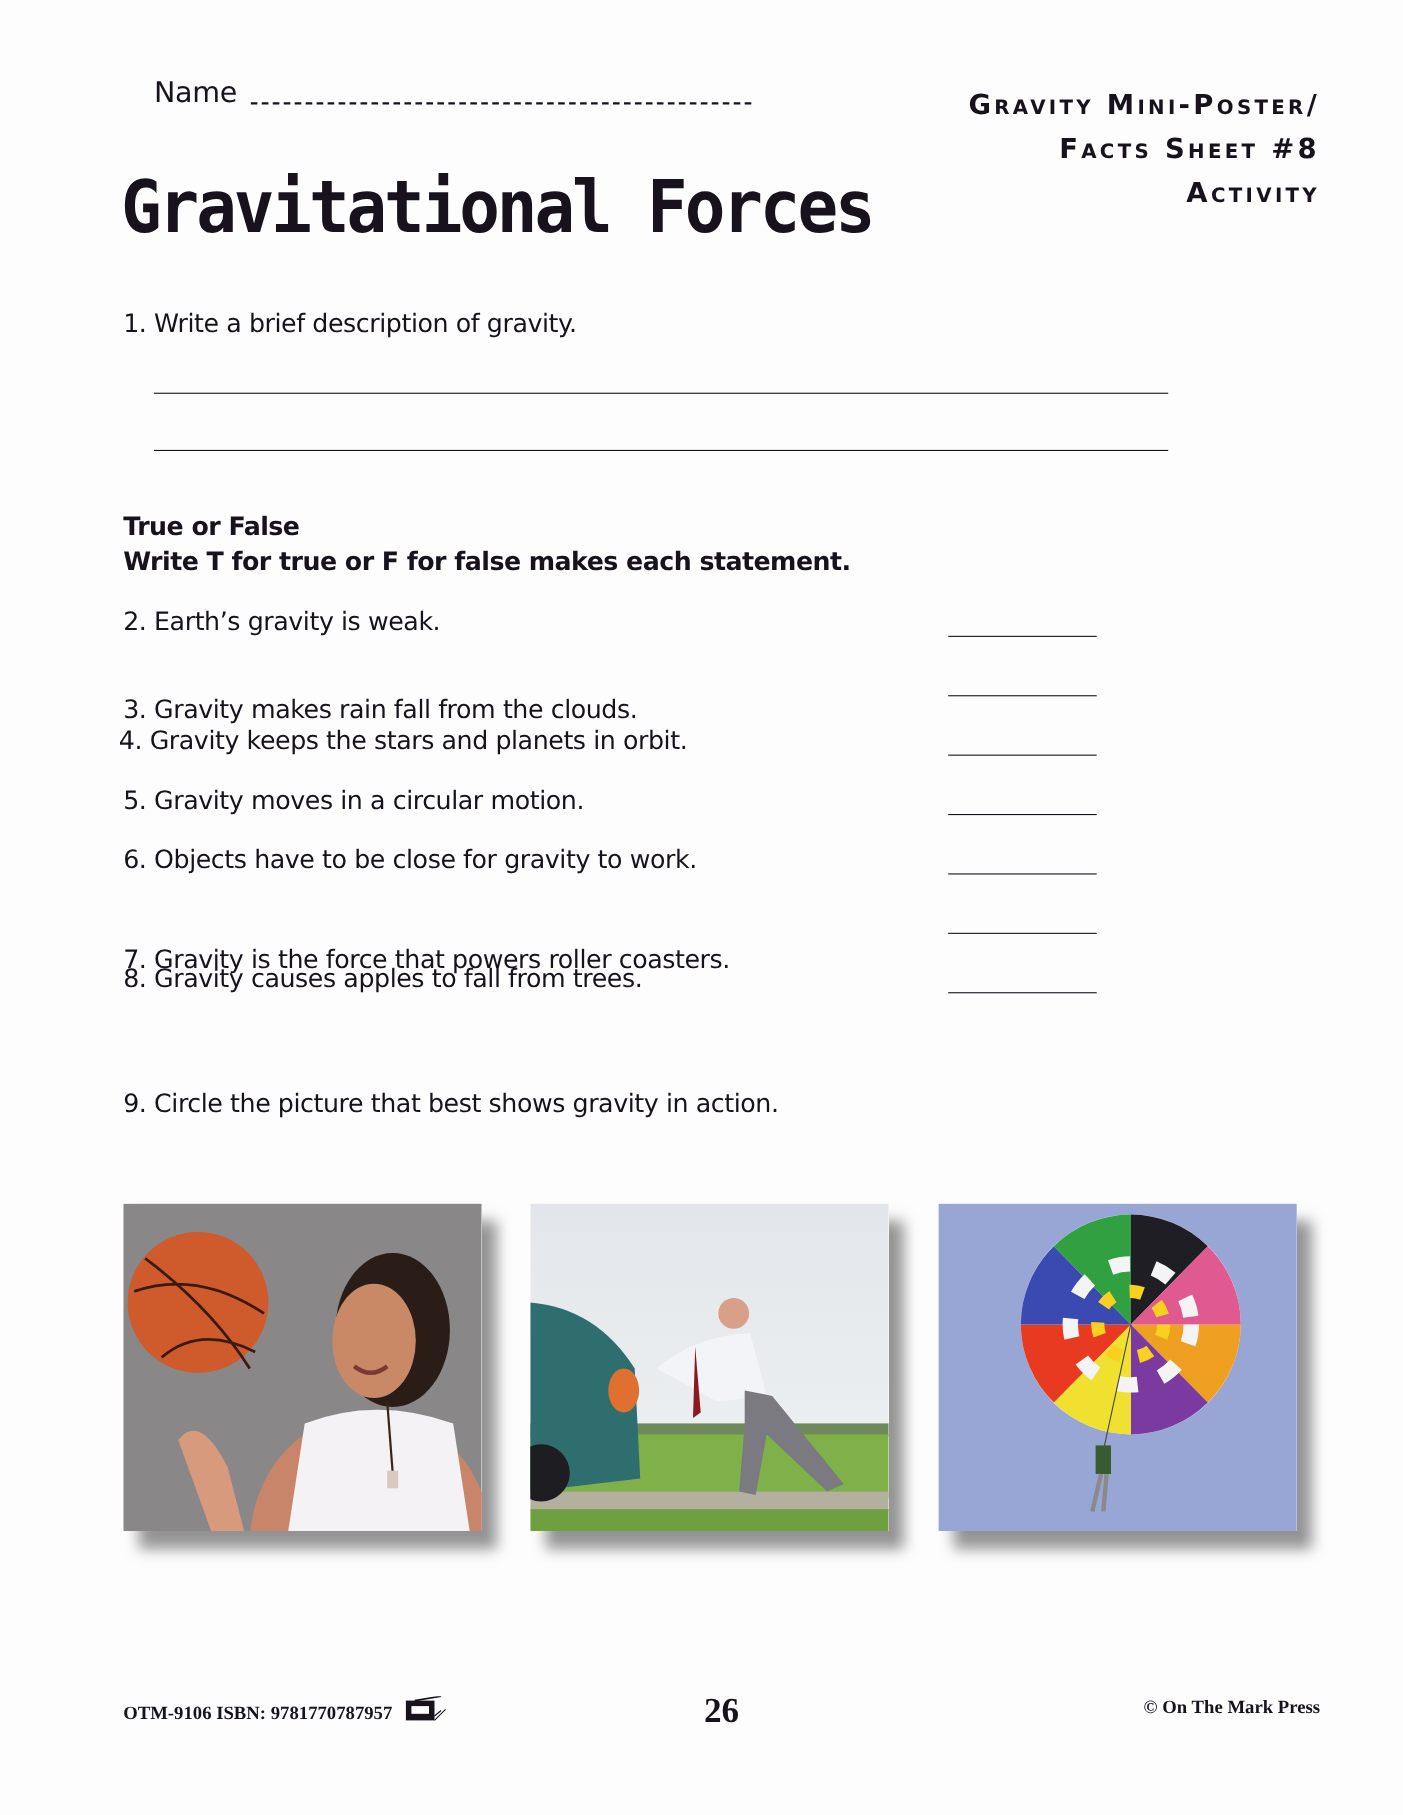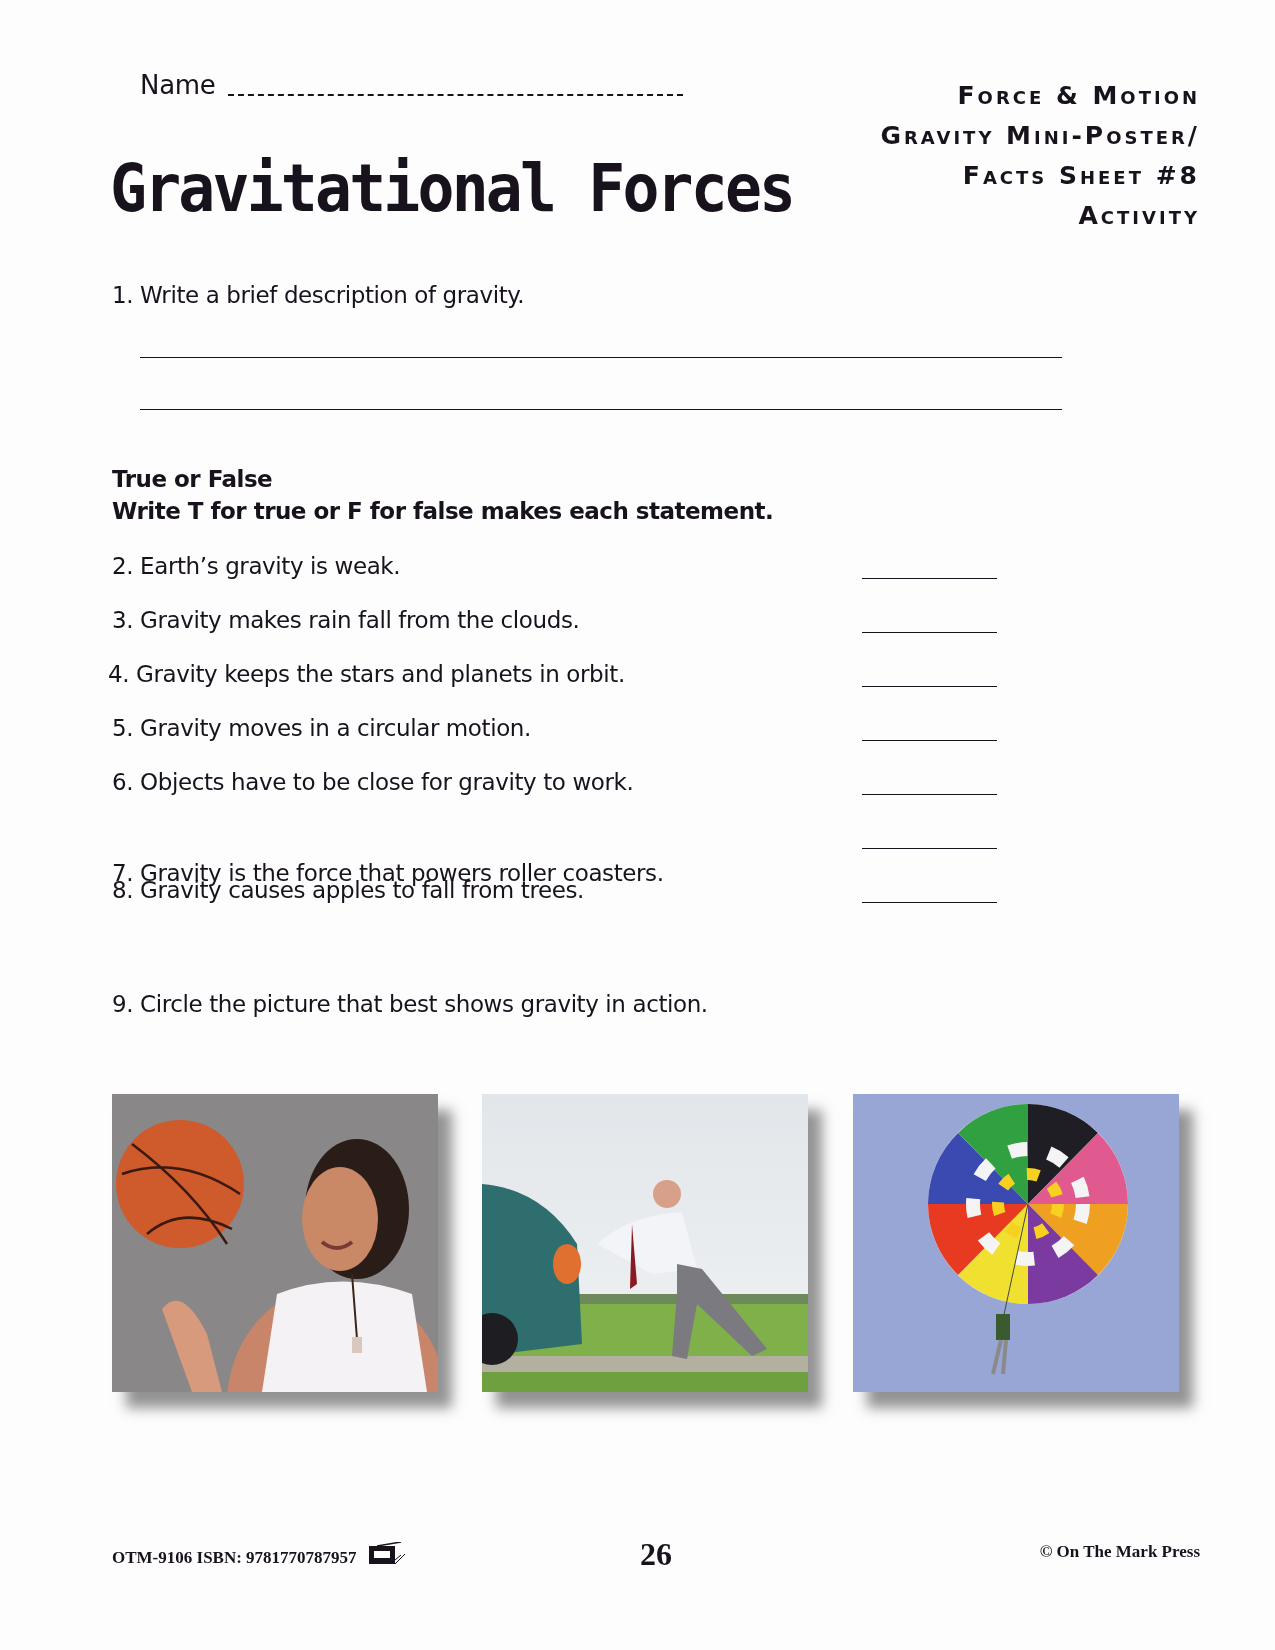--- a/index.html
+++ b/index.html
@@ -33,39 +33,38 @@
 </head>
 <body>
 
 <div class="abs name-row">
   <span>Name</span><span class="blank"></span>
 </div>
 
 <div class="abs title">Gravitational Forces</div>
 
 <div class="abs topic">
-  <div>Force &amp; Motion</div>
   <div>Gravity Mini-Poster/</div>
   <div>Facts Sheet #8</div>
   <div>Activity</div>
 </div>
 
 <div class="abs q" style="left:112px; top:282px;">1. Write a brief description of gravity.</div>
 <div class="abs write-line" style="top:357px;"></div>
 <div class="abs write-line" style="top:409px;"></div>
 
 <div class="abs tf-head">
   <div>True or False</div>
   <div>Write T for true or F for false makes each statement.</div>
 </div>
 
 <div class="abs q" style="left:112px; top:553px;">2. Earth’s gravity is weak.</div>
 <div class="abs answer-blank" style="top:578px;"></div>
 
-<div class="abs q" style="left:112px; top:607px;">3. Gravity makes rain fall from the clouds.</div>
+<div class="abs q" style="left:112px; top:633px;">3. Gravity makes rain fall from the clouds.</div>
 <div class="abs answer-blank" style="top:632px;"></div>
 
 <div class="abs q" style="left:108px; top:661px;">4. Gravity keeps the stars and planets in orbit.</div>
 <div class="abs answer-blank" style="top:686px;"></div>
 
 <div class="abs q" style="left:112px; top:715px;">5. Gravity moves in a circular motion.</div>
 <div class="abs answer-blank" style="top:740px;"></div>
 
 <div class="abs q" style="left:112px; top:769px;">6. Objects have to be close for gravity to work.</div>
 <div class="abs answer-blank" style="top:794px;"></div>

